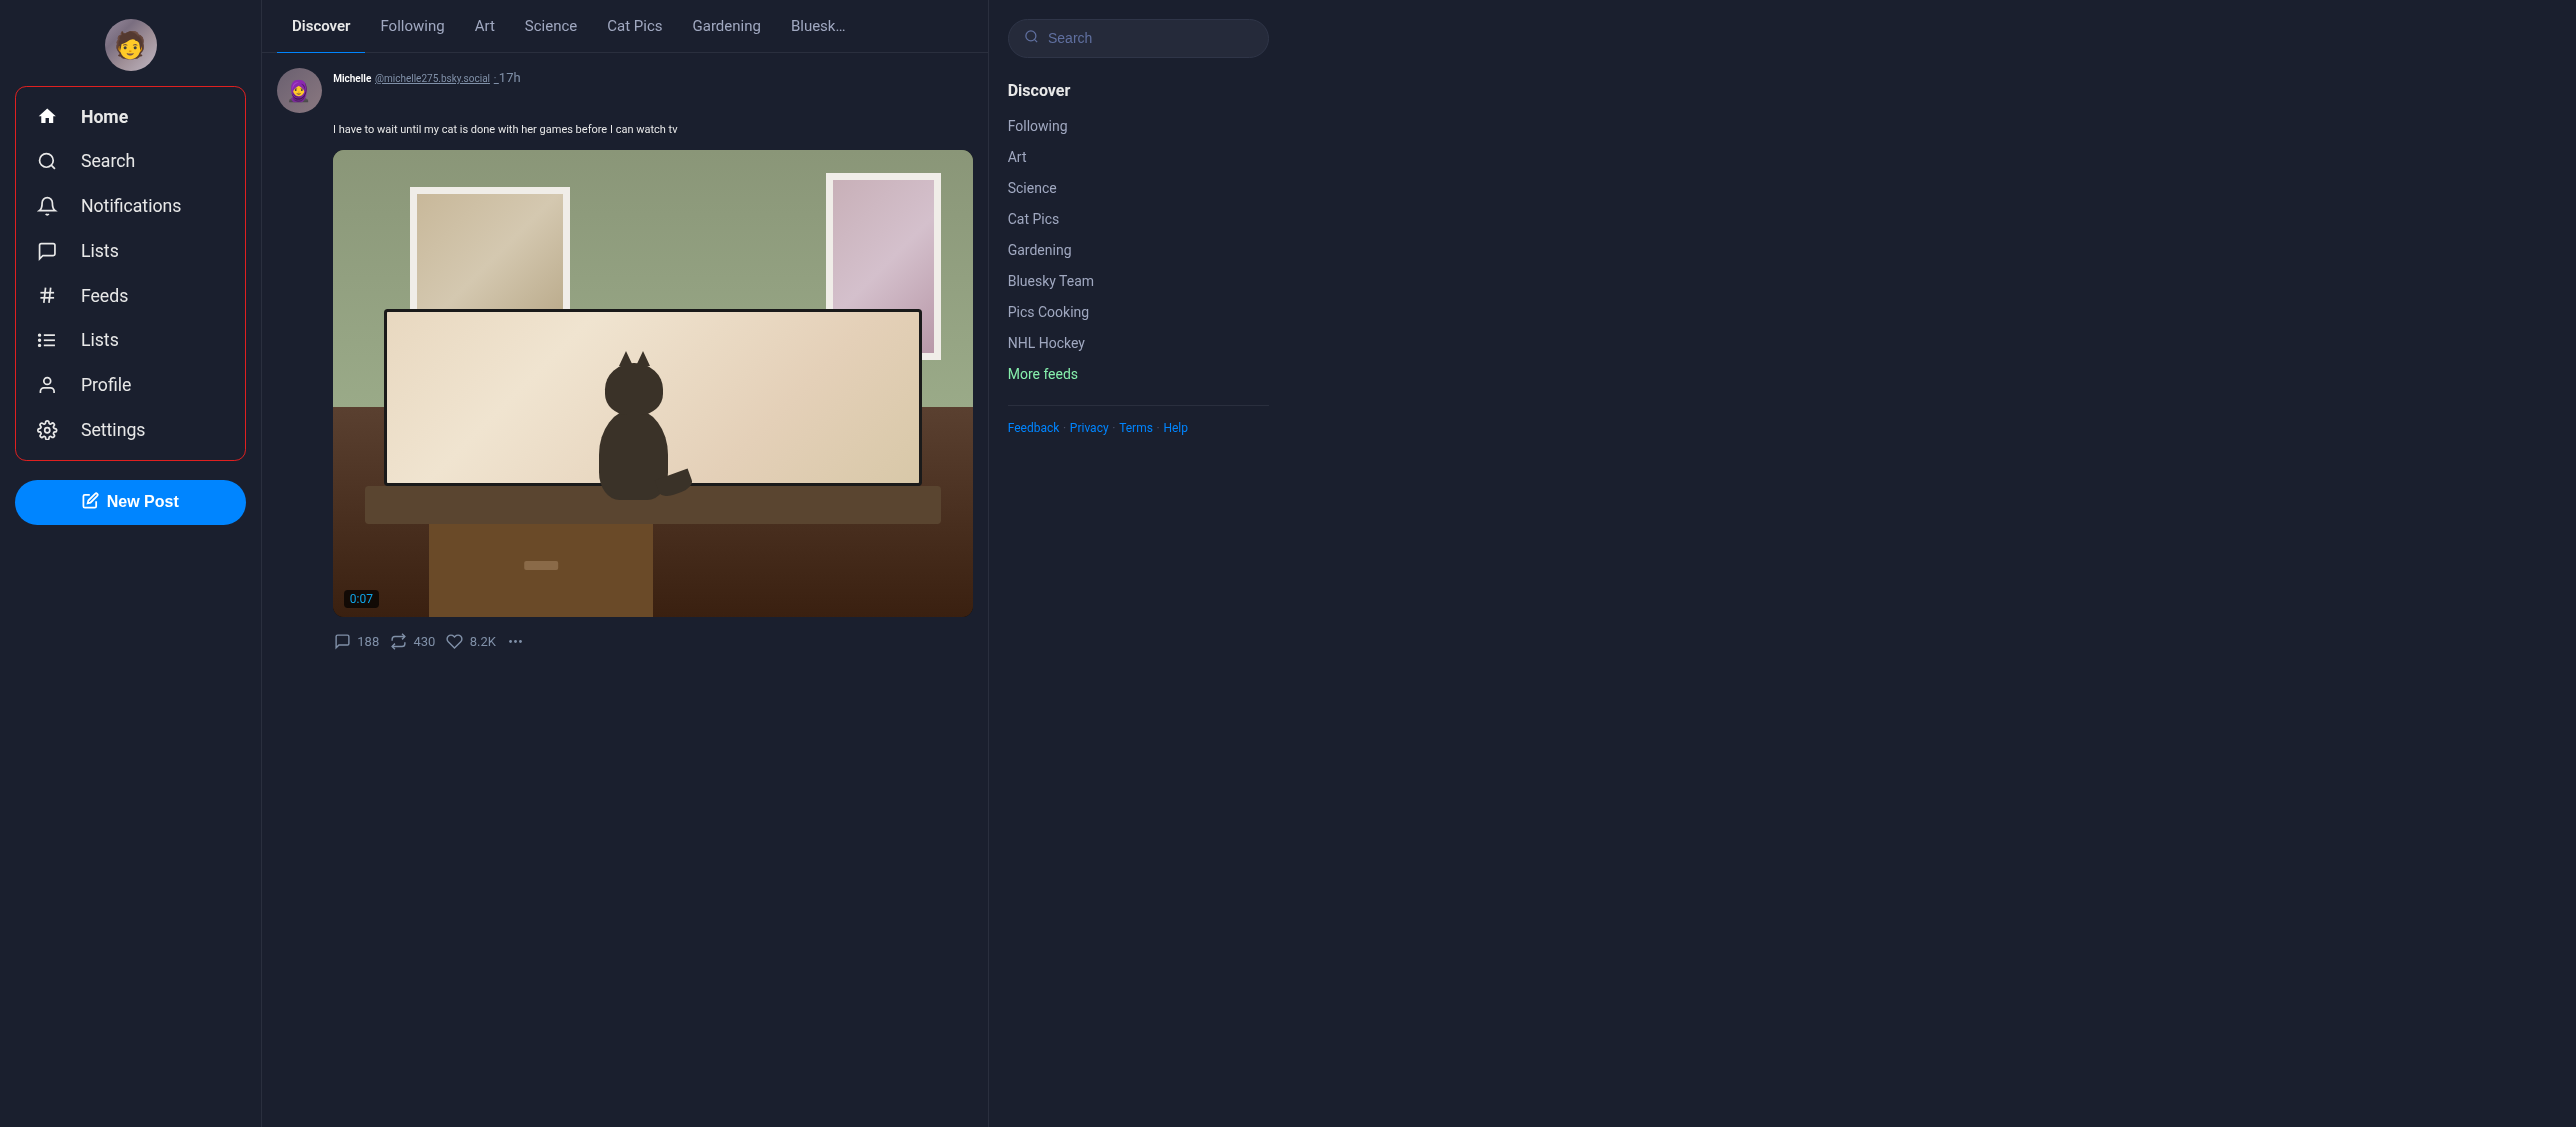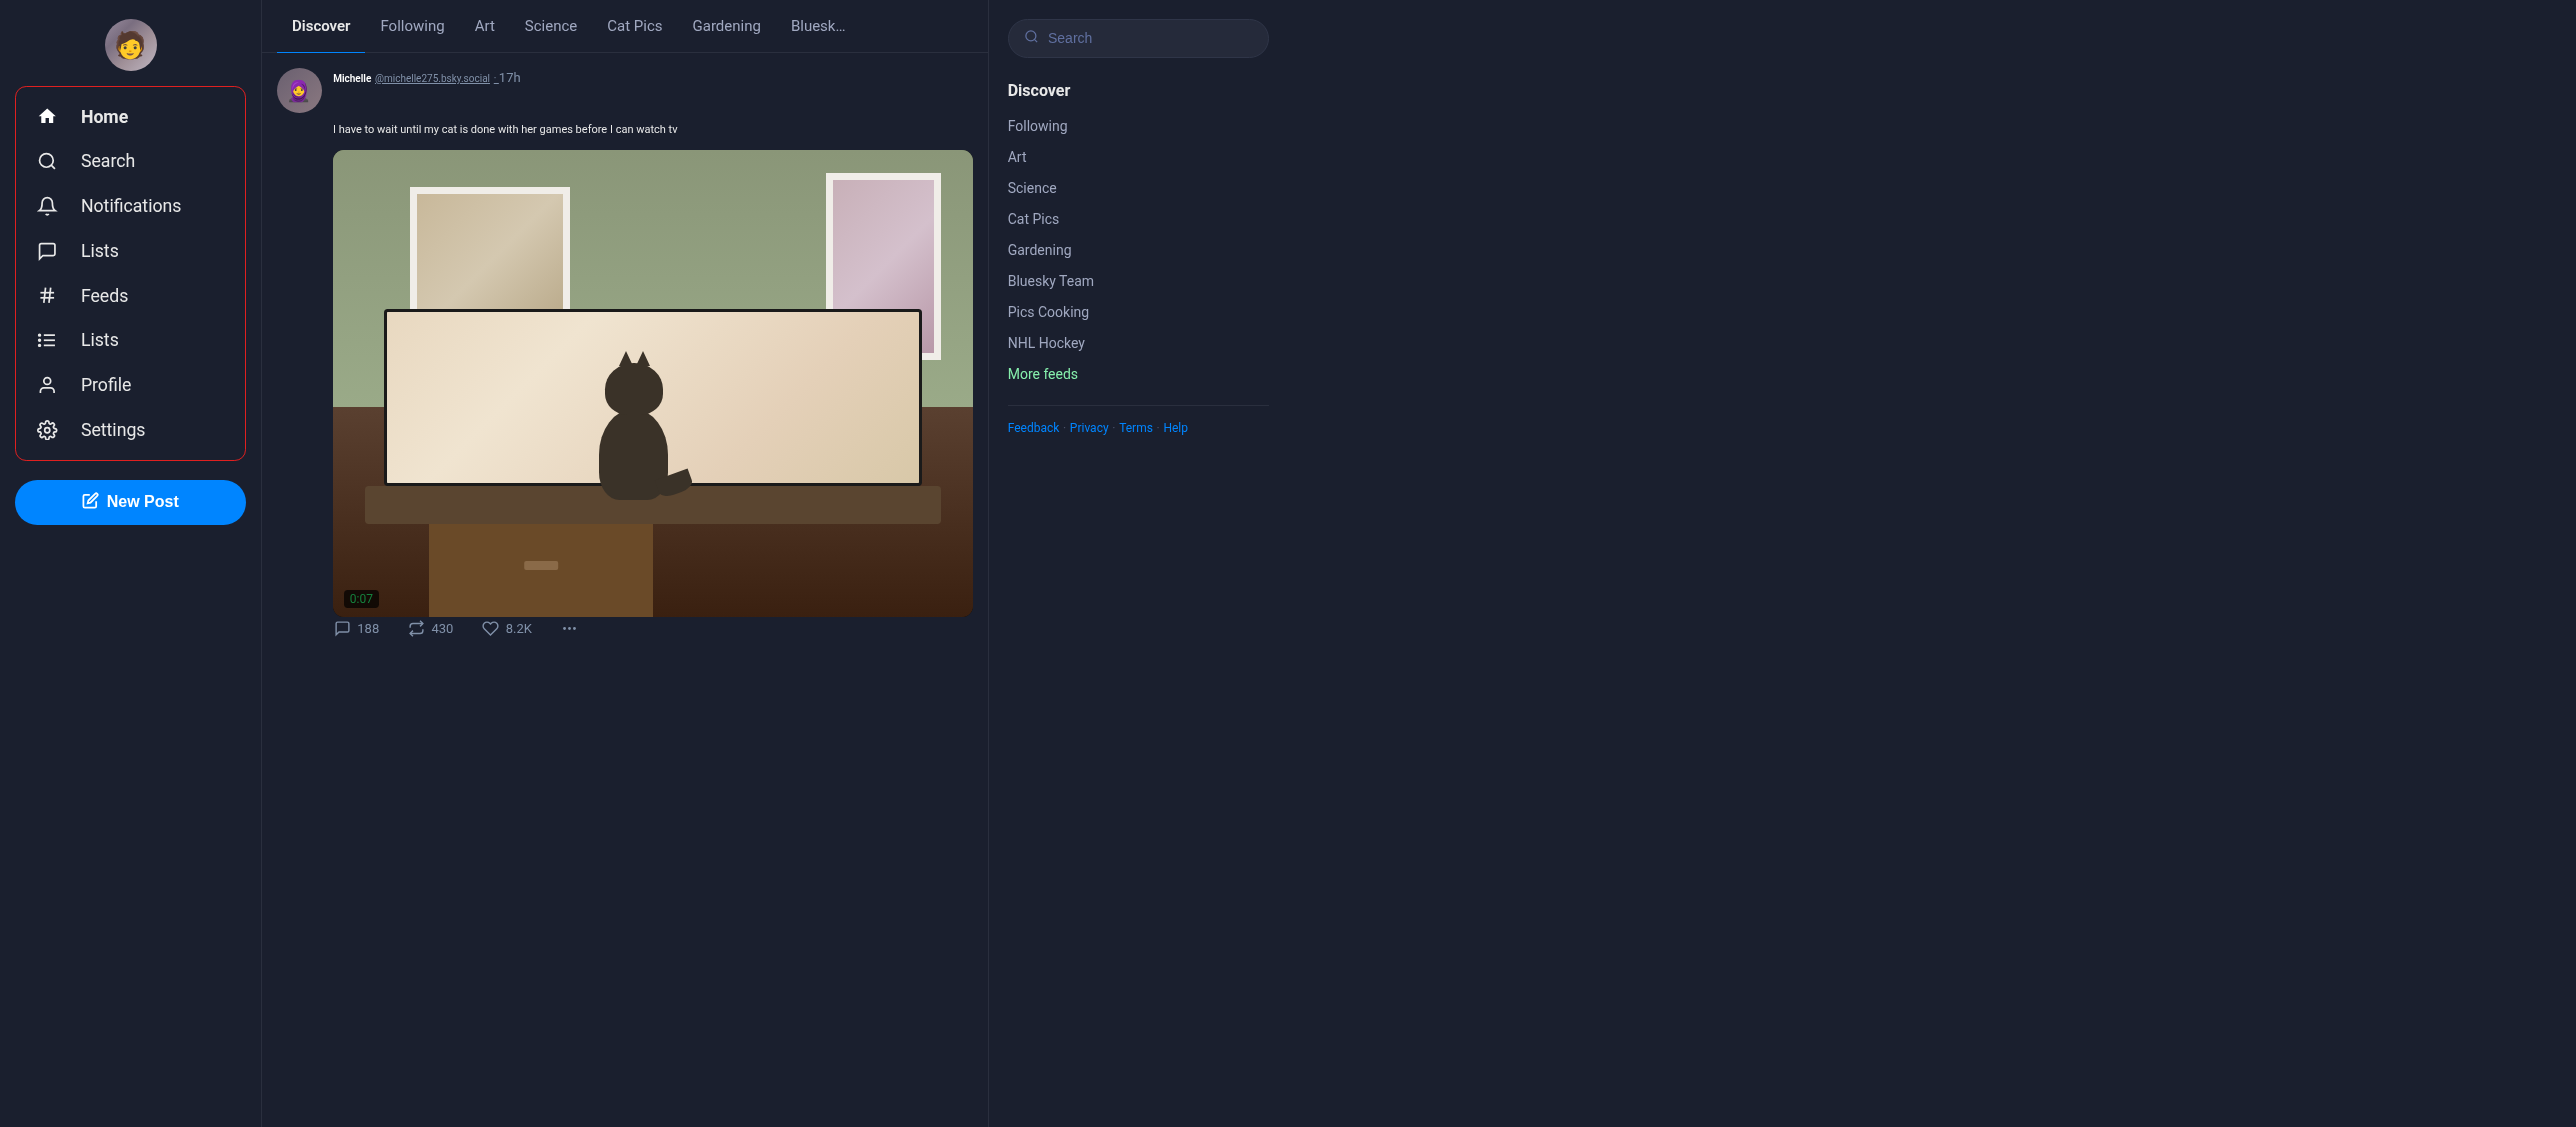--- a/index.html
+++ b/index.html
@@ -360,32 +360,32 @@
       background: #3a3228;
       border-radius: 0 0 40% 40%;
       transform: rotate(-20deg);
     }
 
     .video-timestamp {
       position: absolute;
       bottom: 9.3px;
       left: 11.2px;
       background: rgba(0,0,0,0.7);
-      color: #15803d;
+      color: #0ea5e9;
       font-size: 12px;
       padding: 1.9px 5.6px;
       border-radius: 3.7px;
     }
 
     
     .post-actions {
       display: flex;
       align-items: center;
-      gap: 28px;
-      padding: 2px 0;
+      gap: 10px;
+      padding: 15px 0;
       padding-left: 56px;
     }
 
     .action-btn {
       display: flex;
       align-items: center;
       gap: 5.6px;
       color: #8090a8;
       font-size: 13px;
       cursor: pointer;

